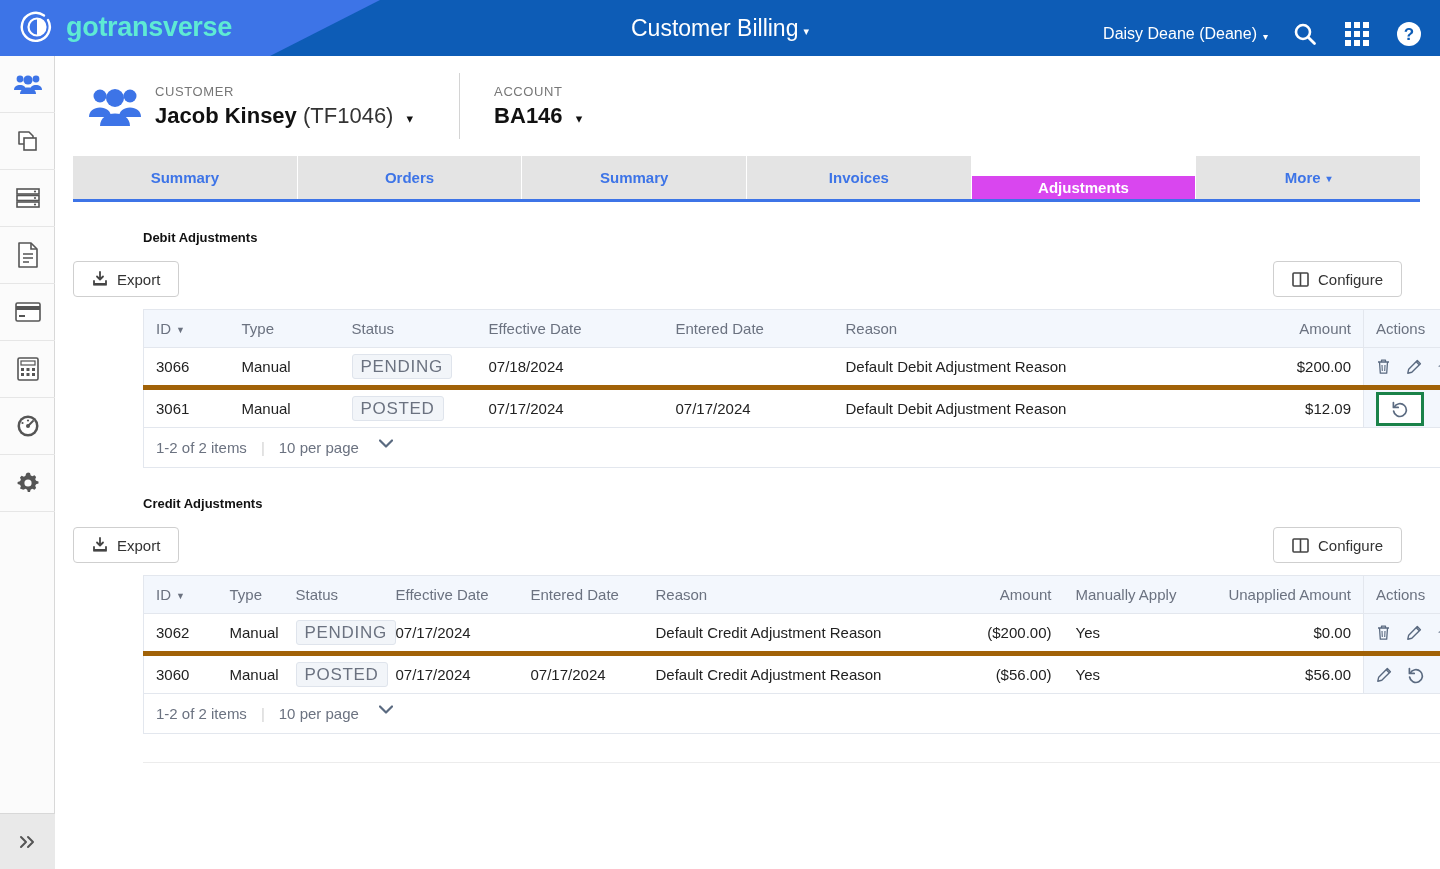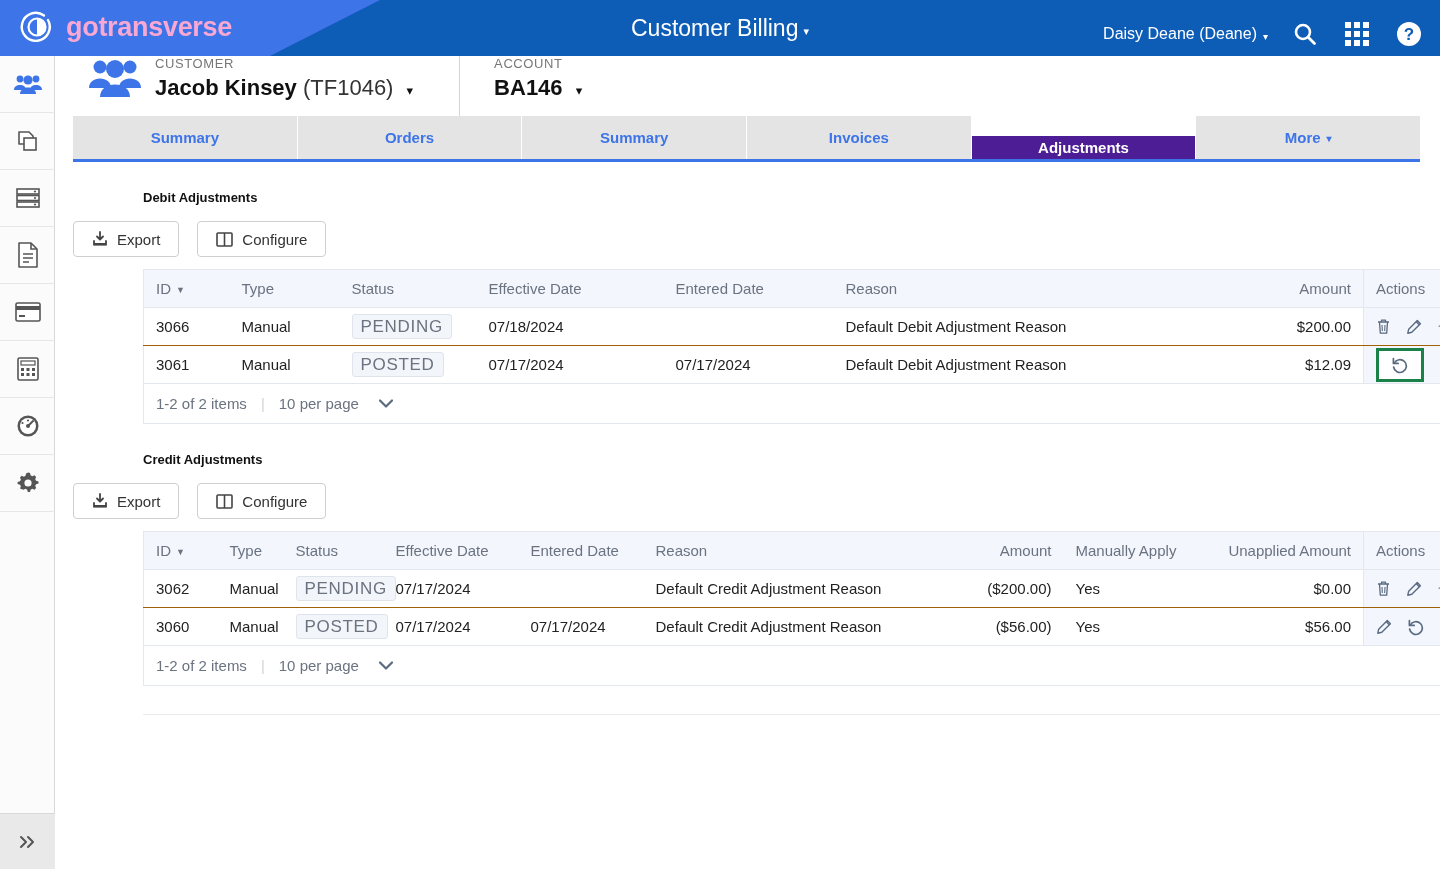--- a/index.html
+++ b/index.html
@@ -19,21 +19,21 @@
   .topbar-logo-bg {
     position:absolute; top:0; left:0; width:500px; height:56px;
     background:#3d74e7;
     clip-path: polygon(0 0, 380px 0, 270px 56px, 0 56px);
   }
   .logo-wrap {
     position:absolute; left:18px; top:8px; display:flex; align-items:center; gap:10px;
   }
   .logo-mark { width:38px; height:38px; position:relative; }
   .logo-text {
-    color:#f9a8d4; font-size:27px; font-weight:bold; letter-spacing:-0.3px;
+    color:#5eead4; font-size:27px; font-weight:bold; letter-spacing:-0.3px;
     font-family:"Liberation Sans", sans-serif;
   }
   .topbar-title {
     position:absolute; left:0; top:0; width:1440px; height:56px;
     display:flex; align-items:center; justify-content:center;
     color:#fff; font-size:23px;
   }
   .topbar-title .caret { margin-left:5px; font-size:11px; position:relative; top:3px;}
   .topbar-right {
     position:absolute; right:16px; top:0; height:68px;
@@ -56,84 +56,84 @@
   }
   .side-bottom {
     position:absolute; bottom:0; left:0; width:55px; height:56px;
     background:#e9e9e9; display:flex; align-items:center; justify-content:center;
     border-top:1px solid #d8d8d8;
   }
 
   
   .main { position:absolute; top:56px; left:55px; width:1385px; height:813px; background:#fff; overflow:hidden;}
 
-  .ctx-header { display:flex; align-items:flex-start; height:60px; padding-left:34px; }
+  .ctx-header { display:flex; align-items:center; height:100px; padding-left:34px; }
   .ctx-people-icon { width:52px; height:42px; margin-right:14px; }
   .ctx-block { display:flex; flex-direction:column; justify-content:center; }
   .ctx-label { font-size:13px; color:#777; letter-spacing:0.6px; margin-bottom:4px; }
   .ctx-value { font-size:22px; color:#111; }
   .ctx-value b { font-weight:bold; }
   .ctx-value .muted { color:#333; font-weight:normal; }
   .ctx-caret { font-size:13px; margin-left:7px; }
   .ctx-divider { width:1px; height:66px; background:#d4d4d4; margin:0 34px 0 46px; }
 
   
   .tabs {
     margin:0 20px 0 18px; height:46px; display:flex;
     border-bottom:3px solid #3d74e7; position:relative;
   }
   .tab {
     flex:1; background:#e4e4e4; display:flex; align-items:center; justify-content:center;
     color:#3d74e7; font-size:15px; font-weight:bold; border-right:1px solid #fff;
   }
   .tab:last-child { border-right:none; }
-  .tab.active { background:#4c1d95; color:#fff;margin-top:20px; }
+  .tab.active { background:#d946ef; color:#fff;margin-top:20px; }
   .tab .caret { font-size:10px; margin-left:6px; position:relative; top:1px; }
 
   
   .section { padding:0 20px 0 18px; }
   .section-title { font-size:13px; font-weight:bold; color:#111; margin:28px 0 0 70px; }
-  .btn-row { display:flex; justify-content:flex-start; gap:18px; margin:16px 18px 12px 0; }
+  .btn-row { display:flex; justify-content:space-between; gap:18px; margin:16px 18px 12px 0; }
   .btn {
     display:flex; align-items:center; gap:9px;
     height:36px; padding:0 18px; border:1px solid #cfcfcf; border-radius:4px;
     background:#fff; color:#333; font-size:15px;
   }
 
   table.grid { width:1316px; margin-left:70px; border-collapse:collapse; background:#fff;
     border:1px solid #e3e7ee; table-layout:fixed; }
   table.grid thead th {
     background:#f3f7fd; color:#6b7280; font-size:15px; font-weight:normal;
     text-align:left; height:38px; padding:0 12px; border-bottom:1px solid #e3e7ee;
     white-space:nowrap;
   }
   table.grid thead th.num { text-align:right; }
   table.grid tbody td {
     height:37px; padding:0 12px; font-size:15px; color:#222;
-    border-bottom:1px solid #a16207; white-space:nowrap;
+    border-bottom:5px solid #a16207; white-space:nowrap;
   }
   table.grid tbody tr:last-child td { border-bottom:none; }
   table.grid td.num { text-align:right; }
   td.actions-cell, th.actions-col {
     background:#f3f7fd; border-left:1px solid #e3e7ee;
   }
   .actions-inner { display:flex; align-items:center; gap:15px; height:37px; }
   .badge {
     display:inline-block; border:1px solid #dfe4ec; background:#f2f5f9;
     border-radius:3px; color:#6b7280; font-size:17px; letter-spacing:0.7px;
     padding:3px 8px; line-height:1;
   }
   .sort-caret { font-size:9px; margin-left:5px; position:relative; top:-1px; color:#6b7280; }
   .pager {
     width:1316px; margin-left:70px; height:40px; display:flex; align-items:center;
     gap:14px; border:1px solid #e3e7ee; border-top:none; padding-left:12px;
     color:#6b7280; font-size:15px;
   }
   .pager .sep { color:#d4d4d4; }
-  .pager .perpage { display:flex; align-items:center; gap:20px; }
+  .pager .perpage { display:flex; align-items:flex-start; gap:20px; }
   .hl-box {
     border:3px solid #1a8249; display:inline-flex; align-items:center; justify-content:center;
     width:48px; height:34px; background:#fff;
   }
   .bottom-divider { width:1310px; margin:28px 0 0 70px; height:1px; background:#ececec; }
   svg { display:block; }
 </style>
 </head>
 <body>
 

